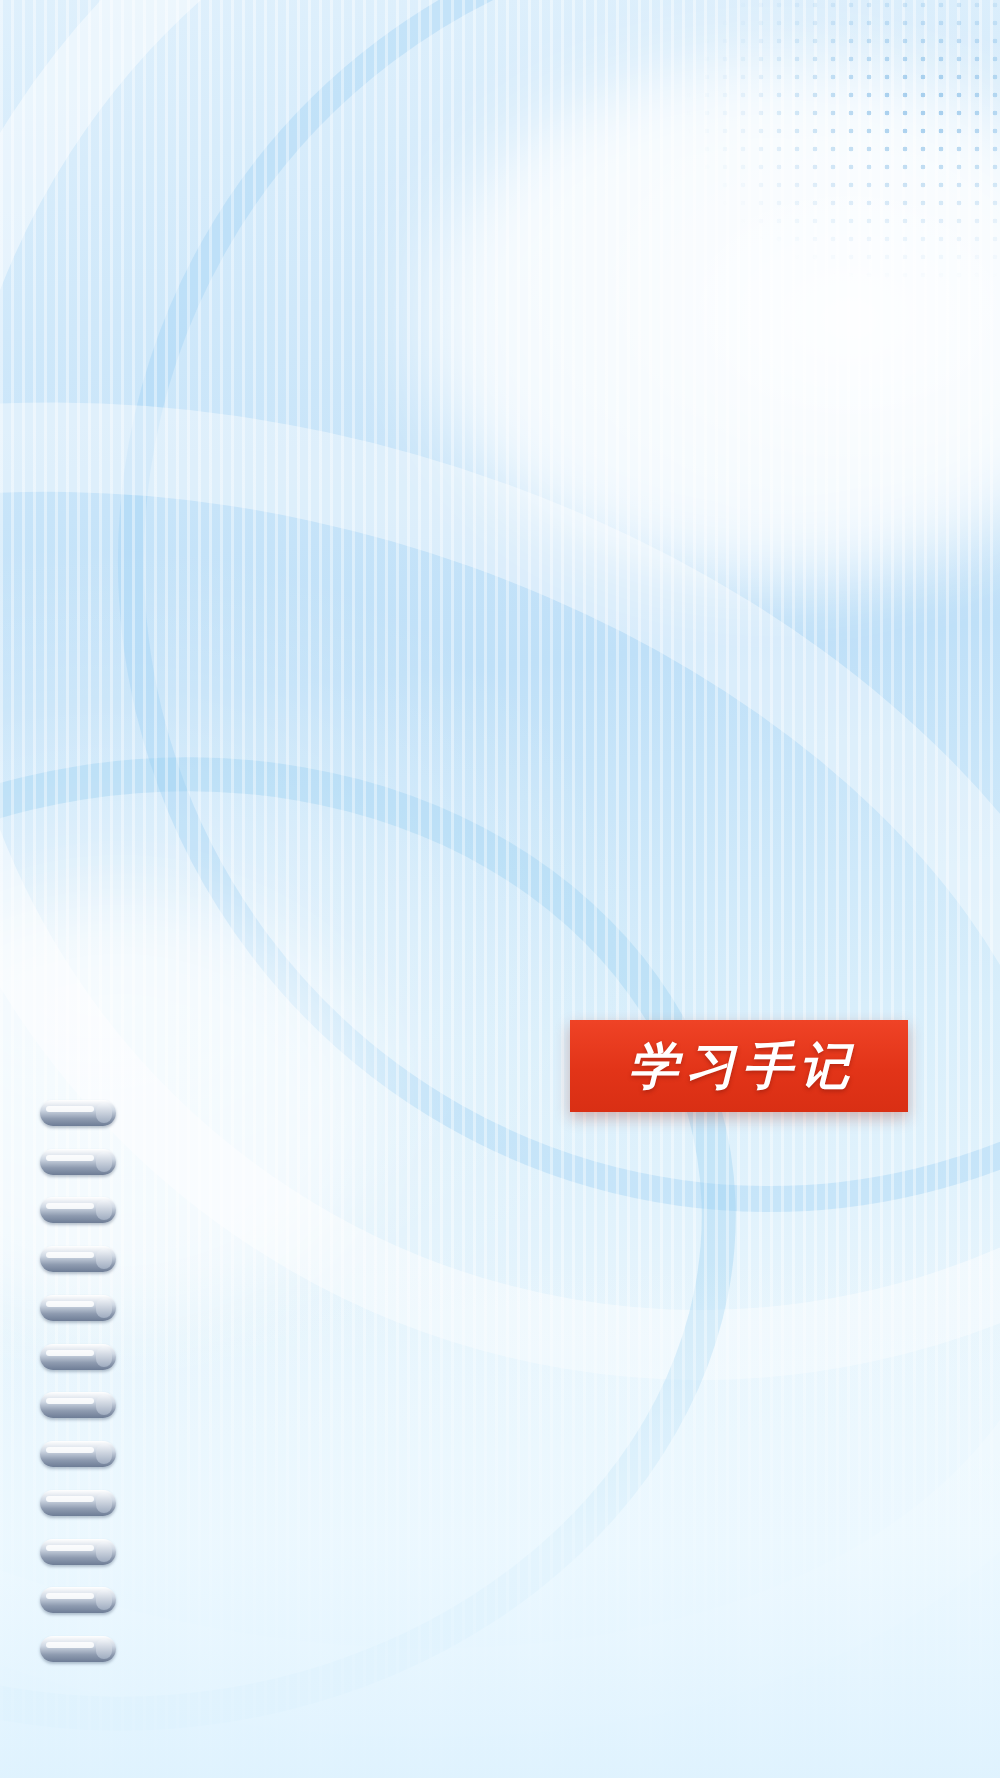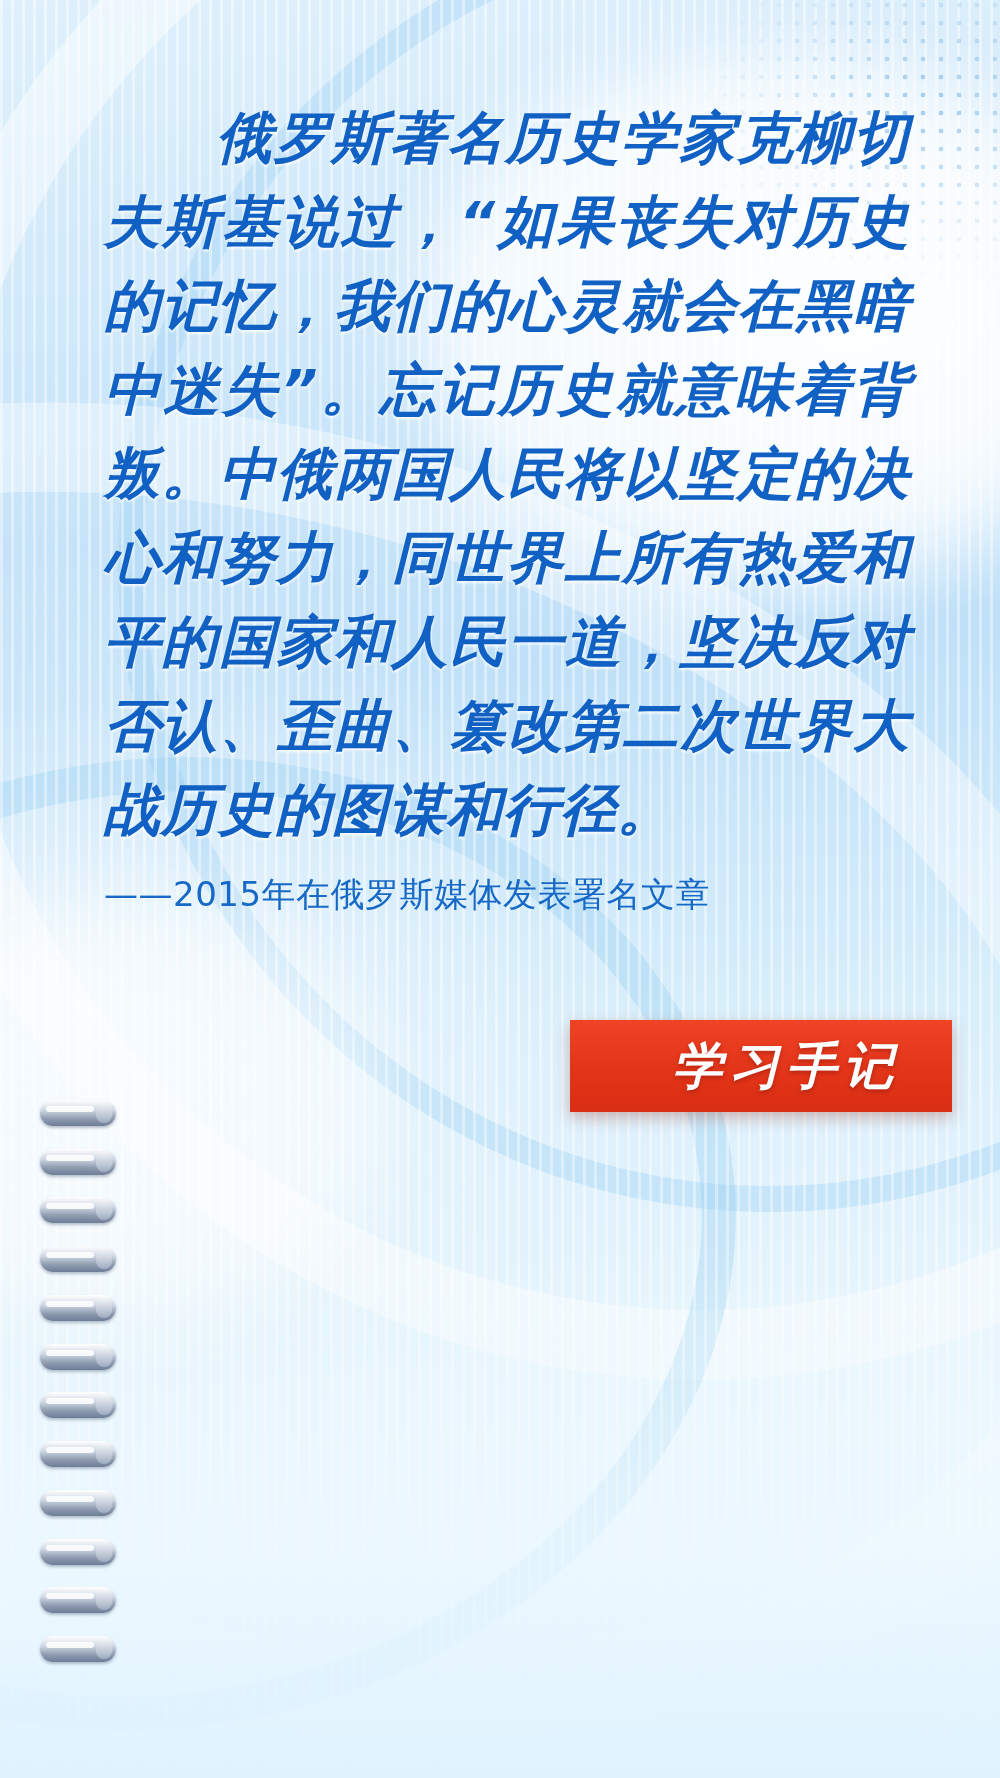--- a/index.html
+++ b/index.html
@@ -148,21 +148,20 @@
     left: 570px;
     top: 1020px;
     width: 338px;
     height: 92px;
     background: linear-gradient(180deg, #ef4326 0%, #e23418 55%, #d92f14 100%);
     box-shadow: 0 6px 14px rgba(160,40,20,0.30);
     display: flex;
     align-items: center;
     justify-content: center;
     z-index: 6;
-    padding-left: 44px;
   }
   .banner-text {
     font-family: "DejaVu Sans", "Liberation Sans", sans-serif;
     font-weight: 700;
     font-style: italic;
     font-size: 50px;
     letter-spacing: 7px;
     color: #ffffff;
     text-shadow: 0 2px 4px rgba(120,20,10,0.45);
     padding-left: 7px;
@@ -243,24 +242,20 @@
   <div class="swoosh s1"></div>
   <div class="swoosh s2"></div>
   <div class="swoosh s3"></div>
   <div class="swoosh s4"></div>
   <div class="glow g1"></div>
   <div class="glow g2"></div>
   <div class="stripes"></div>
   <div class="dots"></div>
   <div class="bottomwash"></div>
 
-  <div class="quote-wrap">
-    <div class="quote">俄罗斯著名历史学家克柳切夫斯基说过，“如果丧失对历史的记忆，我们的心灵就会在黑暗中迷失”。忘记历史就意味着背叛。中俄两国人民将以坚定的决心和努力，同世界上所有热爱和平的国家和人民一道，坚决反对否认、歪曲、篡改第二次世界大战历史的图谋和行径。</div>
-    <div class="attribution">——2015年在俄罗斯媒体发表署名文章</div>
-  </div>
 
   <div class="banner">
     <span class="banner-text">学习手记</span>
   </div>
 
 
   <div class="spiral">
       <div class="ring" style="top: 8px;"></div>
       <div class="ring" style="top: 56.7273px;"></div>
       <div class="ring" style="top: 105.455px;"></div>

